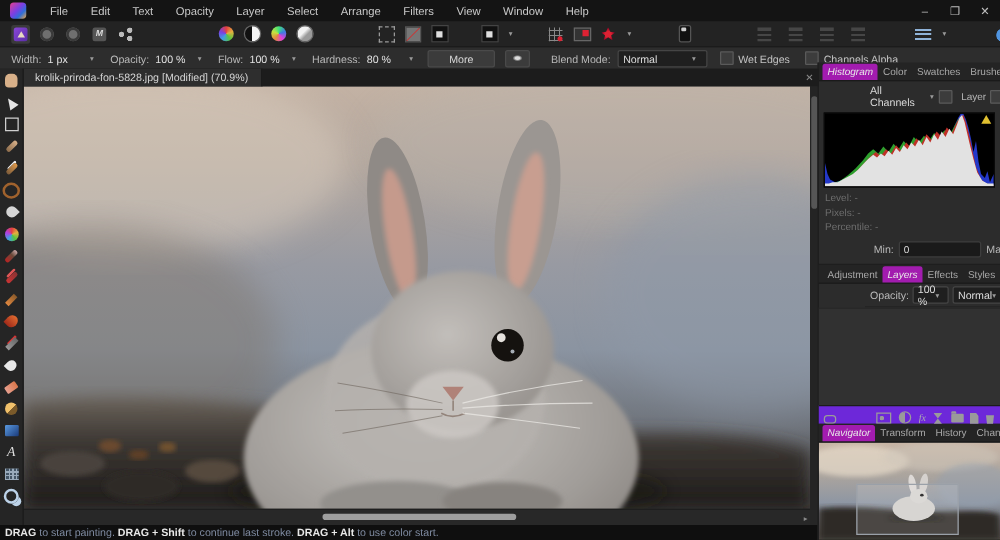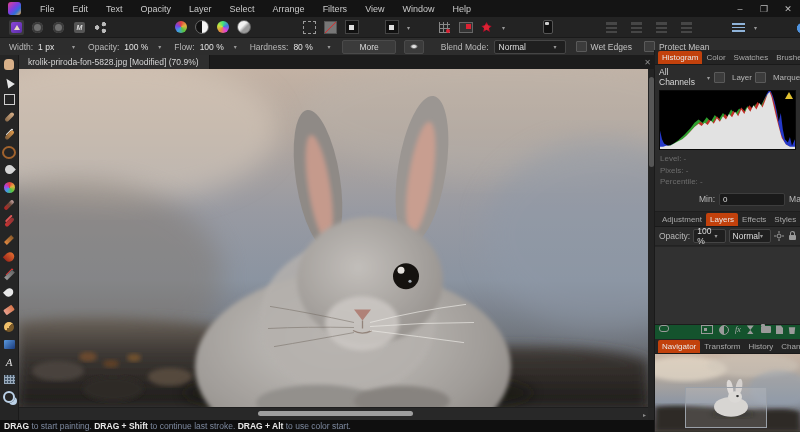--- a/index.html
+++ b/index.html
@@ -98,23 +98,23 @@
   .hscroll{position:absolute;left:18px;right:152px;bottom:12px;height:12px;background:#282828;border-top:1px solid #1e1e1e;}
   .hscroll .thumb{position:absolute;left:240px;top:3px;width:155px;height:5px;background:#9e9e9e;border-radius:3px;}
   .hscroll .arrow{position:absolute;right:2px;top:3px;color:#8a8a8a;font-size:6px;}
   
   .statusbar{position:absolute;left:0;right:145px;bottom:0;height:12px;background:#0f0f0f;display:flex;align-items:center;padding-left:4px;font-size:8.5px;color:#7e8aa0;white-space:pre;}
   .statusbar b{color:#e8e8e8;}
   
   .rightpanel{position:absolute;top:50px;right:0;width:145px;bottom:0;background:#2c2c2c;border-left:1px solid #1a1a1a;display:flex;flex-direction:column;font-size:8.5px;}
   .ptabs{display:flex;align-items:flex-end;background:#242424;height:14px;padding-left:3px;border-bottom:1px solid #1a1a1a;flex:none;}
   .ptab{padding:2px 4px;color:#a8a8a8;font-size:8px;}
-  .ptab.active{background:#c2410c;color:#e8e8e8;border-radius:2px 2px 0 0;}
+  .ptab.active{background:#a21caf;color:#e8e8e8;border-radius:2px 2px 0 0;font-style:italic;}
   .pmenu{margin-left:auto;margin-right:3px;width:7px;height:6px;background:#8a8a8a;align-self:center;}
-  .row{display:flex;align-items:center;padding:2px 4px;flex:none;}
+  .row{display:flex;align-items:center;padding:2px 4px;flex:none;margin-left:37px;}
   .histo-dd{color:#d8d8d8;display:flex;align-items:center;gap:8px;}
   .histo-chk{margin-left:auto;display:flex;align-items:center;gap:3px;color:#b5b5b5;font-size:8px;}
   .histobox{margin:1px 4px;height:58px;background:#000;border:1px solid #0a0a0a;position:relative;flex:none;}
   .histobox svg{width:100%;height:100%;display:block;}
   .warn{position:absolute;top:1px;right:2px;width:0;height:0;border-left:4px solid transparent;border-right:4px solid transparent;border-bottom:7px solid #e0c030;}
   .stats{display:flex;padding:2px 5px;flex:none;}
   .stats .col{flex:1;line-height:1.45;}
   .stats .col.dim{color:#6d6d6d;}
   .stats .col span{display:block;color:#c9c9c9;font-size:8px;}
   .stats .col.dim span{color:#6d6d6d;}
@@ -129,21 +129,21 @@
   .lockicon{width:7px;height:5px;background:#9a9a9a;border-radius:1px;position:relative;margin-top:3px;}
   .lockicon:before{content:"";position:absolute;top:-4px;left:1px;width:3px;height:3px;border:1px solid #9a9a9a;border-bottom:none;border-radius:3px 3px 0 0;}
   .layerrow{height:20px;background:linear-gradient(180deg,#4079ba,#30619c);display:flex;align-items:center;padding:0 4px;gap:4px;flex:none;}
   .layerthumb{width:26px;height:15px;border:1px solid #222;background:linear-gradient(180deg,#b8a79b 0 35%,#8f97a4 35% 70%,#3a3633 70%);position:relative;}
   .layerthumb:after{content:"";position:absolute;left:11px;top:3px;width:5px;height:8px;background:#cfccc8;border-radius:40% 40% 50% 50%;}
   .layername{color:#fff;font-weight:bold;font-size:8.5px;}
   .layertype{color:#cfe0f5;font-size:8px;}
   .layerctl{margin-left:auto;display:flex;align-items:center;gap:4px;}
   .vischeck{width:9px;height:9px;background:#e3e3e3;border:1px solid #777;border-radius:1px;color:#222;font-size:8px;line-height:9px;text-align:center;font-weight:bold;}
   .layersempty{flex:1;background:#313131;border-top:1px solid #262626;min-height:20px;}
-  .layersbottom{height:14px;background:#14532d;border-top:1px solid #1c1c1c;display:flex;align-items:flex-start;padding:0 4px;gap:6px;flex:none;}
+  .layersbottom{height:14px;background:#6d28d9;border-top:1px solid #1c1c1c;display:flex;align-items:flex-end;padding:0 4px;gap:6px;flex:none;}
   .lb-right{margin-left:auto;display:flex;gap:5px;align-items:center;}
   .i-link{width:8px;height:5px;border:1px solid #9a9a9a;border-radius:3px;}
   .i-mask{width:10px;height:7px;border:1px solid #9a9a9a;background:radial-gradient(circle at 35% 50%,#9a9a9a 1.6px,transparent 2px);}
   .i-adjust{width:8px;height:8px;border:1px solid #9a9a9a;border-radius:50%;background:linear-gradient(90deg,#9a9a9a 50%,transparent 50%);}
   .i-fx{color:#b0b0b0;font-style:italic;font-size:8px;font-family:"Liberation Serif",serif;}
   .i-hour{width:7px;height:9px;background:#9a9a9a;clip-path:polygon(0 0,100% 0,50% 50%,100% 100%,0 100%,50% 50%);}
   .i-folder{width:10px;height:7px;background:#9a9a9a;border-radius:1px;position:relative;}
   .i-folder:before{content:"";position:absolute;top:-2px;left:0;width:4px;height:2px;background:#9a9a9a;border-radius:1px 1px 0 0;}
   .i-page{width:7px;height:9px;background:#9a9a9a;clip-path:polygon(0 0,70% 0,100% 30%,100% 100%,0 100%);}
   .i-trash{width:8px;height:9px;background:#9a9a9a;clip-path:polygon(10% 20%,90% 20%,80% 100%,20% 100%);position:relative;}
@@ -298,21 +298,21 @@
     </span>
   <span class="ctx-label">Blend Mode:</span>
   <span class="dropdown">
       <span>Normal</span>
       <span class="ctx-caret">▾</span>
     </span>
   <span style="width:10px;"></span>
   <span class="chk"></span>
   <span class="ctx-chklabel">Wet Edges</span>
   <span class="chk"></span>
-  <span class="ctx-chklabel">Protect Mean</span>
+  <span class="ctx-chklabel">Channels Alpha</span>
 </div>
 
 <div class="tools">
   <span class="tool">
       <i class="g-hand"></i>
     </span>
   <span class="tool">
       <i class="g-move"></i>
     </span>
   <span class="tool">

